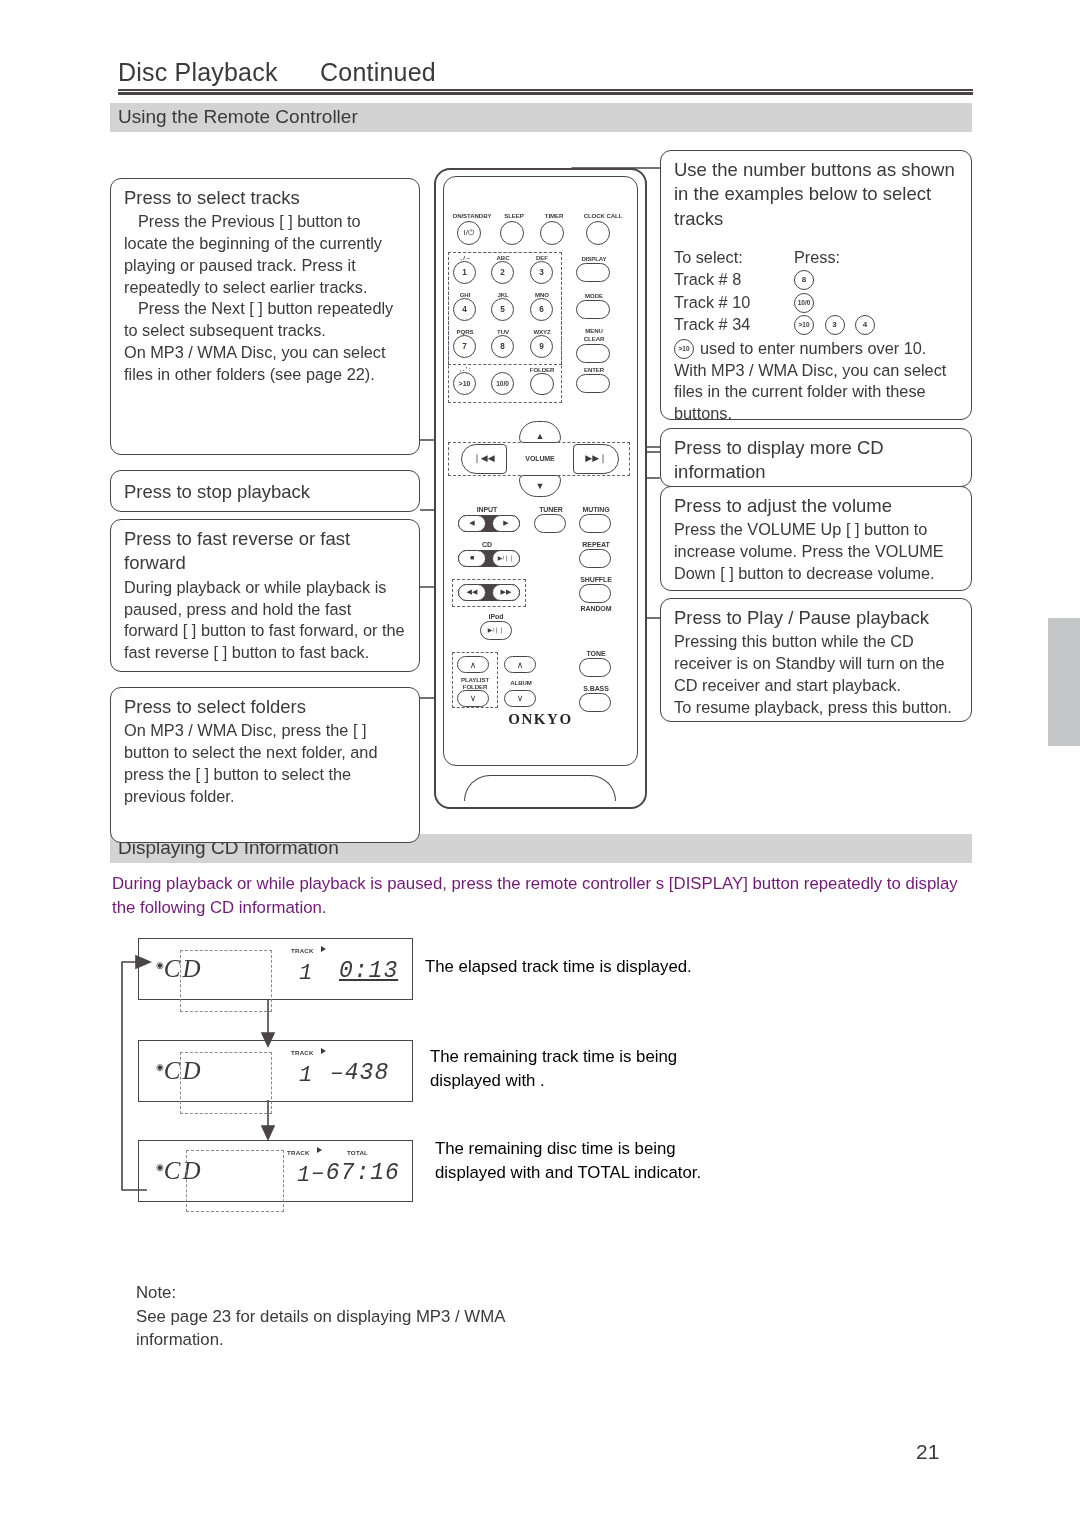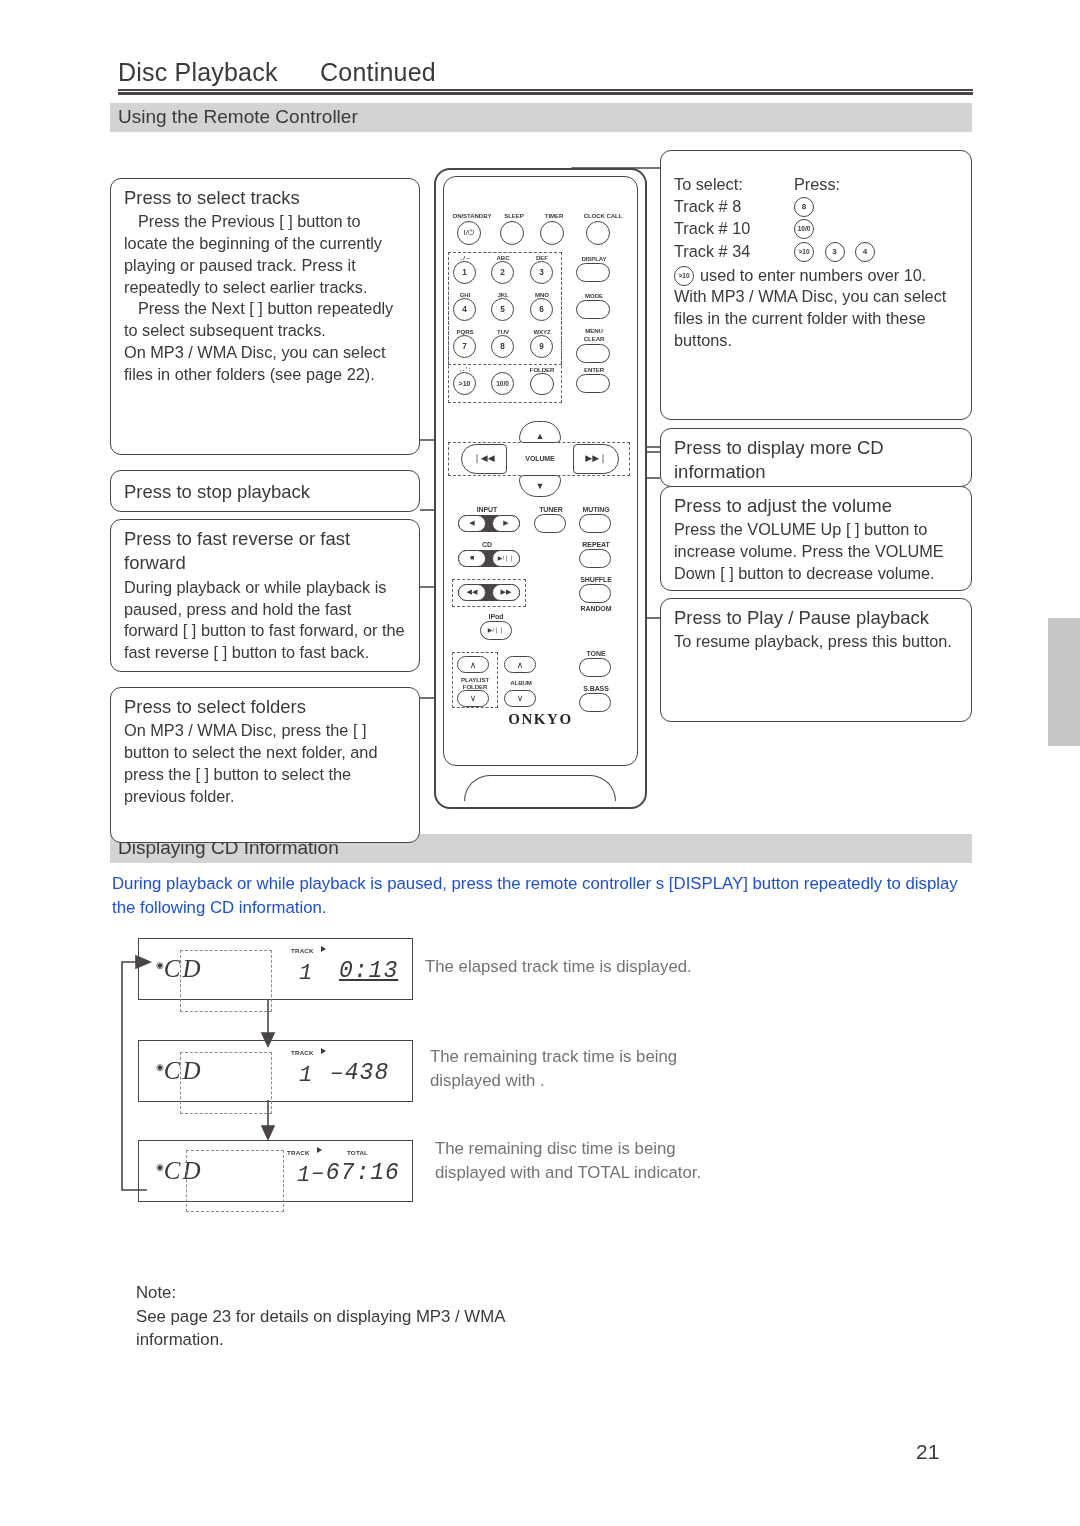--- a/index.html
+++ b/index.html
@@ -156,21 +156,21 @@
     font-family:"Liberation Serif", serif;
     font-size:15px; font-weight:bold; letter-spacing:1.6px; color:#2a2527;
   }
 
   
   #connectors{ position:absolute; left:0; top:0; width:1080px; height:1526px; z-index:1; pointer-events:none; }
 
   
   #cdinfo-intro{
     position:absolute; left:112px; top:872px; width:870px;
-    font-size:16.8px; color:#1d4ed8; line-height:1.45;
+    font-size:16.8px; color:#701a75; line-height:1.45;
   }
 
   .lcd{
     position:absolute; border:1.3px solid #4a4446; background:#fff;
   }
   .lcd-cd{
     position:absolute; left:17px; top:50%; transform:translateY(-50%);
     font-family:Liberation Serif, serif; font-style:italic;
     font-size:25px; letter-spacing:2px; color:#3a3a3a;
   }
@@ -191,21 +191,21 @@
     position:absolute; font-family:"Liberation Mono", monospace; font-style:italic;
     font-size:22px; color:#3a3a3a;
   }
   .lcd-time{
     position:absolute; font-family:"Liberation Mono", monospace; font-style:italic;
     font-size:23px; letter-spacing:1px; color:#3a3a3a; white-space:nowrap;
   }
   .lcd-hl{ position:absolute; border:1.2px dashed #8a8a8a; }
 
   .cd-note{
-    position:absolute; font-size:16.8px; color:#737373; line-height:1.42;
+    position:absolute; font-size:16.8px; color:#000000; line-height:1.42;
   }
 
   #note-block{
     position:absolute; left:136px; top:1281px; width:420px;
     font-size:16.8px; color:#3a3a3a; line-height:1.4;
   }
 
   #side-tab{
     position:absolute; left:1048px; top:618px; width:32px; height:128px;
     background:#c4c6c8;
@@ -265,20 +265,21 @@
   <div class="co-title">Press to fast reverse or fast forward</div>
   <p>During playback or while playback is paused, press and hold the fast forward [        ] button to fast forward, or the fast reverse [        ] button to fast back.</p>
 </div>
 
 <div class="callout" id="co-folders">
   <div class="co-title">Press to select folders</div>
   <p>On MP3 / WMA Disc, press the [  ] button to select the next folder, and press the [  ] button to select the previous folder.</p>
 </div>
 
 <div class="callout" id="co-number">
+  <div class="co-title">Use the number buttons as shown in the examples below to select tracks</div>
   <table class="num-table">
     <tbody>
         <tr>
       <td class="lbl">To select:</td>
       <td>Press:</td>
     </tr>
     <tr>
       <td class="lbl">Track # 8</td>
       <td>
         <span class="btn-ico" data-g="8"></span>
@@ -310,20 +311,21 @@
   <div class="co-title">Press to display more CD information</div>
 </div>
 
 <div class="callout" id="co-volume">
   <div class="co-title">Press to adjust the volume</div>
   <p>Press the VOLUME Up [   ] button to increase volume. Press the VOLUME Down [   ] button to decrease volume.</p>
 </div>
 
 <div class="callout" id="co-playpause">
   <div class="co-title">Press to Play / Pause playback</div>
+  <p>Pressing this button while the CD receiver is on Standby will turn on the CD receiver and start playback.</p>
   <p>To resume playback, press this button.</p>
 </div>
 
 <div id="remote-figure">
   <div id="remote-body"></div>
   <div id="remote-inner"></div>
   <div id="remote-bottom-arc"></div>
 
   <div class="rlabel" style="left:12px; top:57px; width:52px;">ON/STANDBY</div>
   <div class="rlabel" style="left:62px; top:57px; width:36px;">SLEEP</div>

